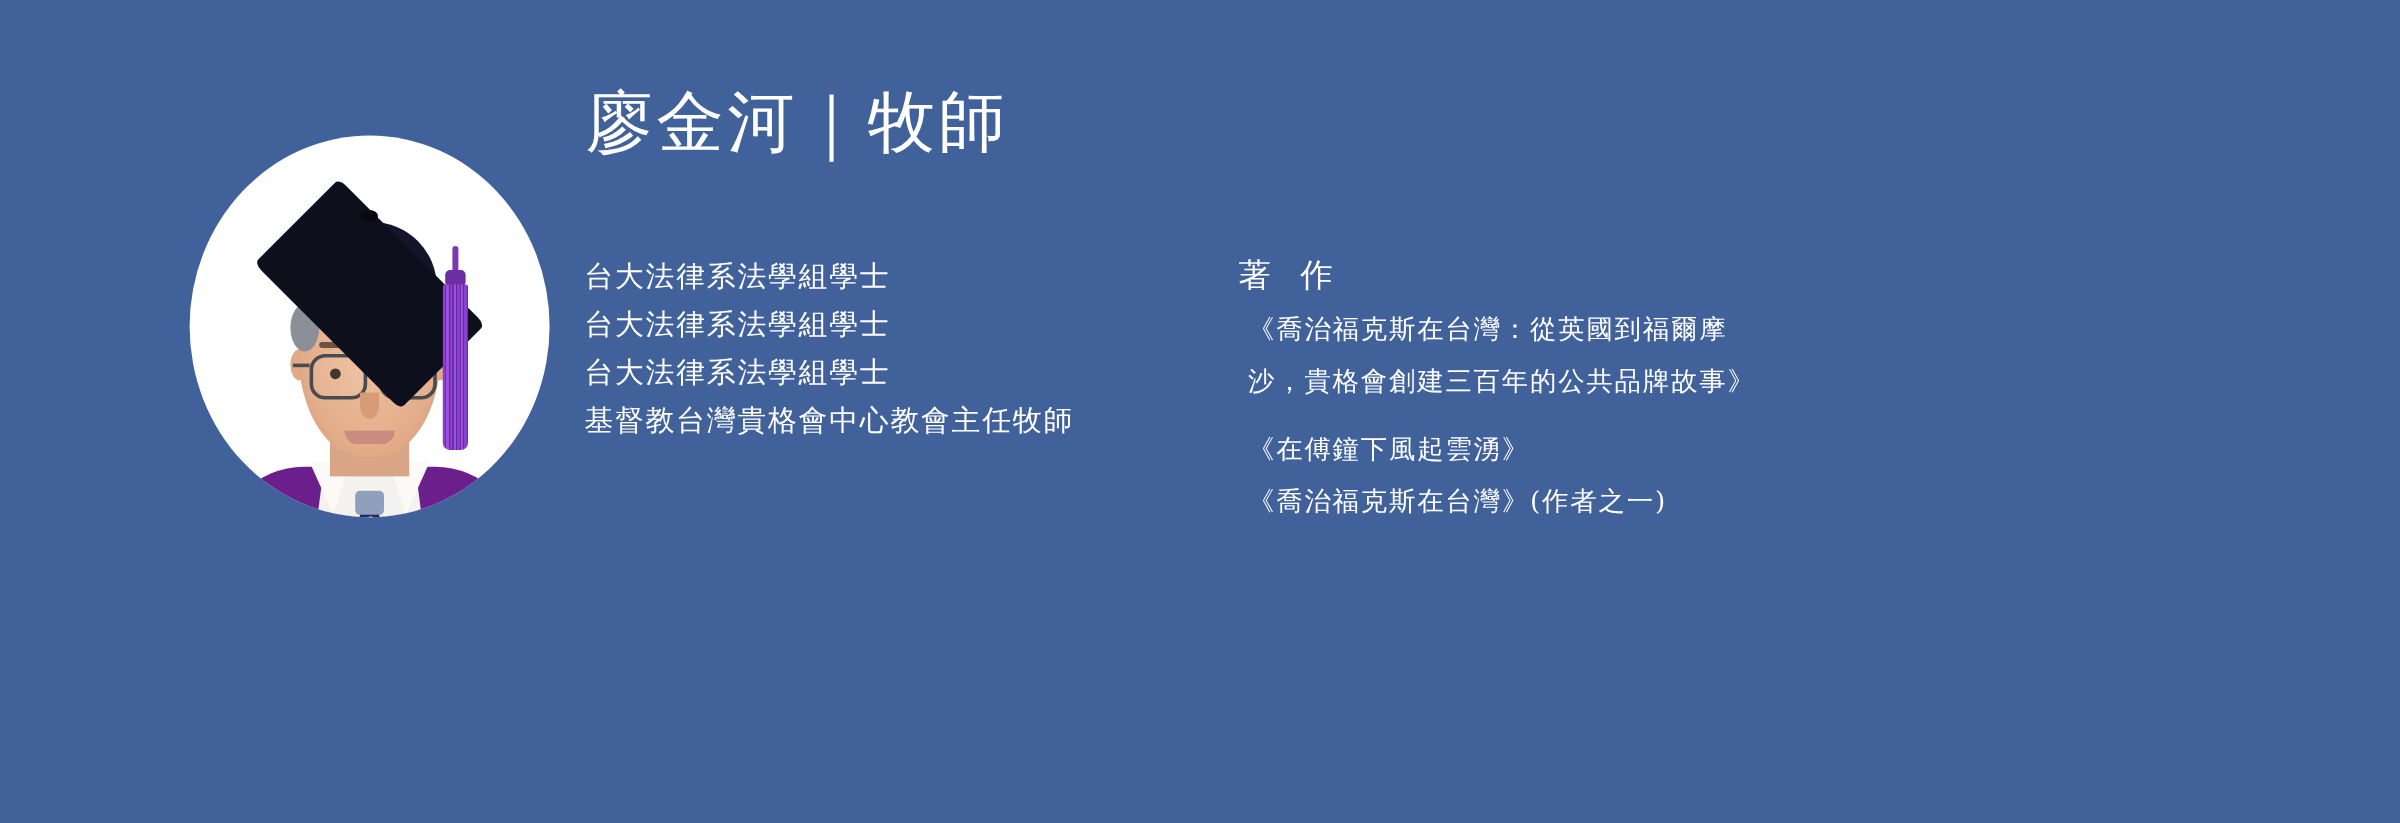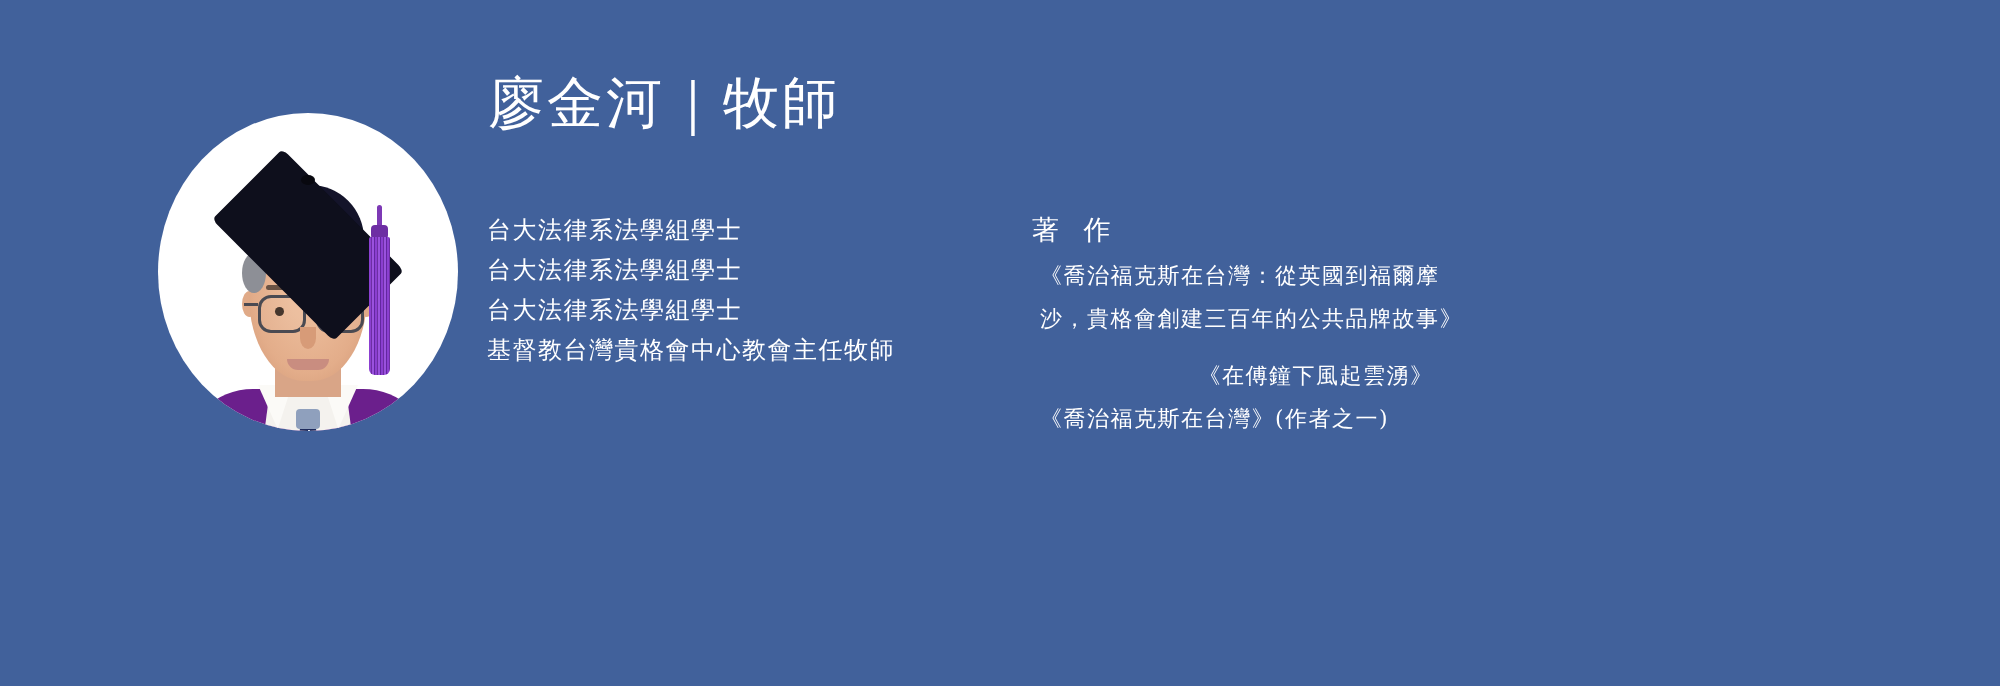--- a/index.html
+++ b/index.html
@@ -326,21 +326,21 @@
     letter-spacing: 8px;
     margin-bottom: 4px;
   }
   #works .work-item {
     color: #ffffff;
     font-size: 22px;
     line-height: 43px;
     letter-spacing: 1.5px;
     margin-left: 8px;
   }
-  #works .work-item.spaced { margin-top: 14px; text-align: center; }
+  #works .work-item.spaced { margin-top: 14px; }
   #works .work-item.block { width: 432px; }
 </style>
 </head>
 <body>
 
 <div id="banner">
 
   <div id="portrait-wrap">
     <div id="portrait-disc">
 

